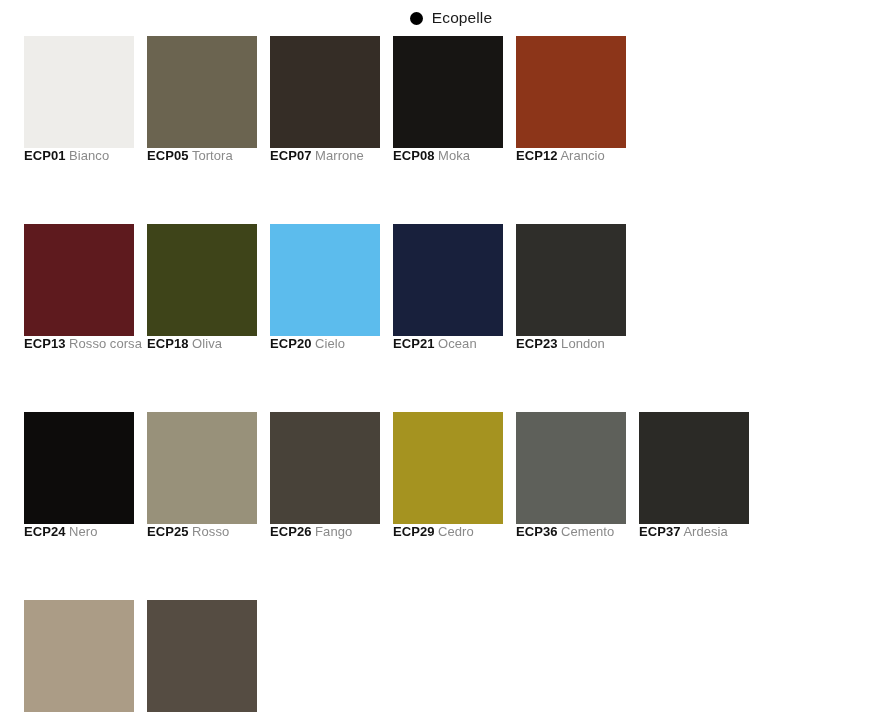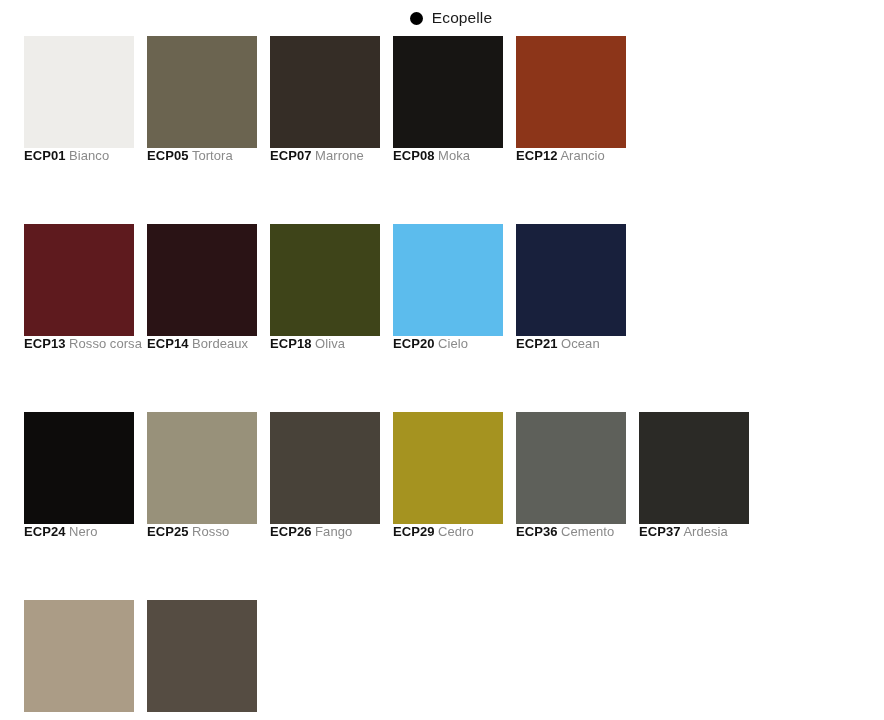--- a/index.html
+++ b/index.html
@@ -128,34 +128,34 @@
           <div class="swatch" style="background: rgb(140, 53, 25);"></div>
           <div class="swatch-label"><span class="swatch-code">ECP12</span><span class="swatch-name"> Arancio</span></div>
         </div>
       </div>
       <div class="row">
         <div class="cell">
           <div class="swatch" style="background: rgb(94, 26, 30);"></div>
           <div class="swatch-label"><span class="swatch-code">ECP13</span><span class="swatch-name"> Rosso corsa</span></div>
         </div>
         <div class="cell">
-          <div class="swatch" style="background: rgb(42, 19, 21);"></div>
-          <div class="swatch-label"><span class="swatch-code">ECP14</span><span class="swatch-name"> Bordeaux</span></div>
-        </div>
-        <div class="cell">
           <div class="swatch" style="background: rgb(62, 68, 25);"></div>
           <div class="swatch-label"><span class="swatch-code">ECP18</span><span class="swatch-name"> Oliva</span></div>
         </div>
         <div class="cell">
           <div class="swatch" style="background: rgb(92, 188, 237);"></div>
           <div class="swatch-label"><span class="swatch-code">ECP20</span><span class="swatch-name"> Cielo</span></div>
         </div>
         <div class="cell">
           <div class="swatch" style="background: rgb(24, 32, 60);"></div>
           <div class="swatch-label"><span class="swatch-code">ECP21</span><span class="swatch-name"> Ocean</span></div>
+        </div>
+        <div class="cell">
+          <div class="swatch" style="background: rgb(47, 46, 42);"></div>
+          <div class="swatch-label"><span class="swatch-code">ECP23</span><span class="swatch-name"> London</span></div>
         </div>
       </div>
       <div class="row">
         <div class="cell">
           <div class="swatch" style="background: rgb(13, 12, 11);"></div>
           <div class="swatch-label"><span class="swatch-code">ECP24</span><span class="swatch-name"> Nero</span></div>
         </div>
         <div class="cell">
           <div class="swatch" style="background: rgb(152, 145, 122);"></div>
           <div class="swatch-label"><span class="swatch-code">ECP25</span><span class="swatch-name"> Rosso</span></div>

